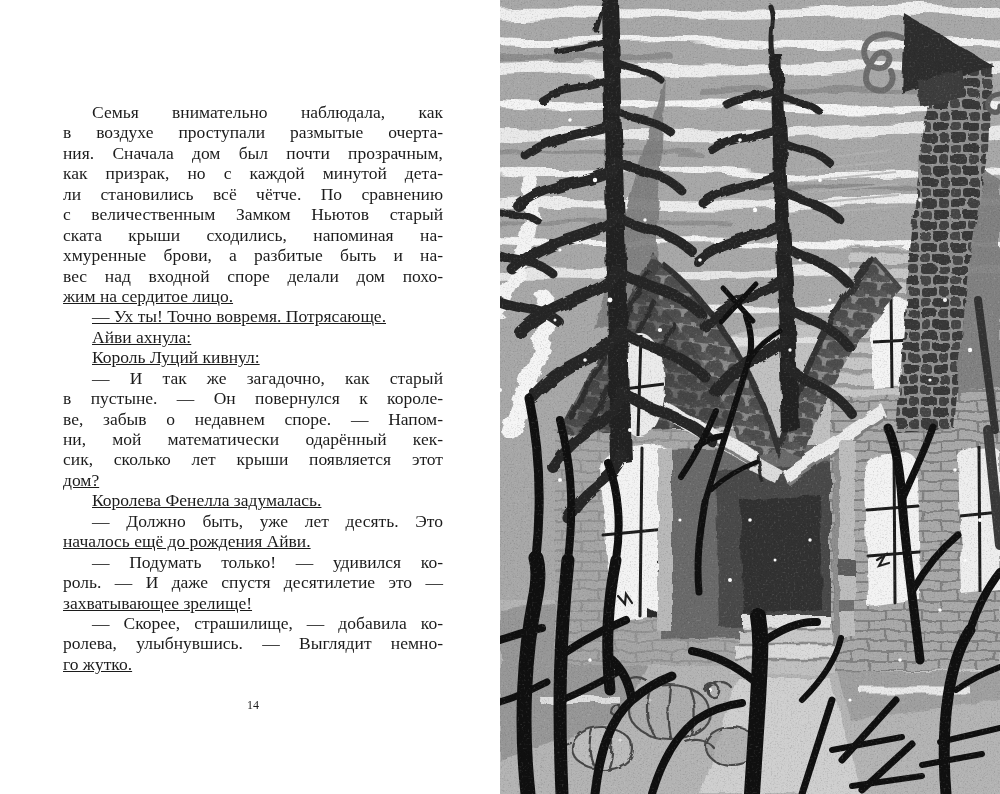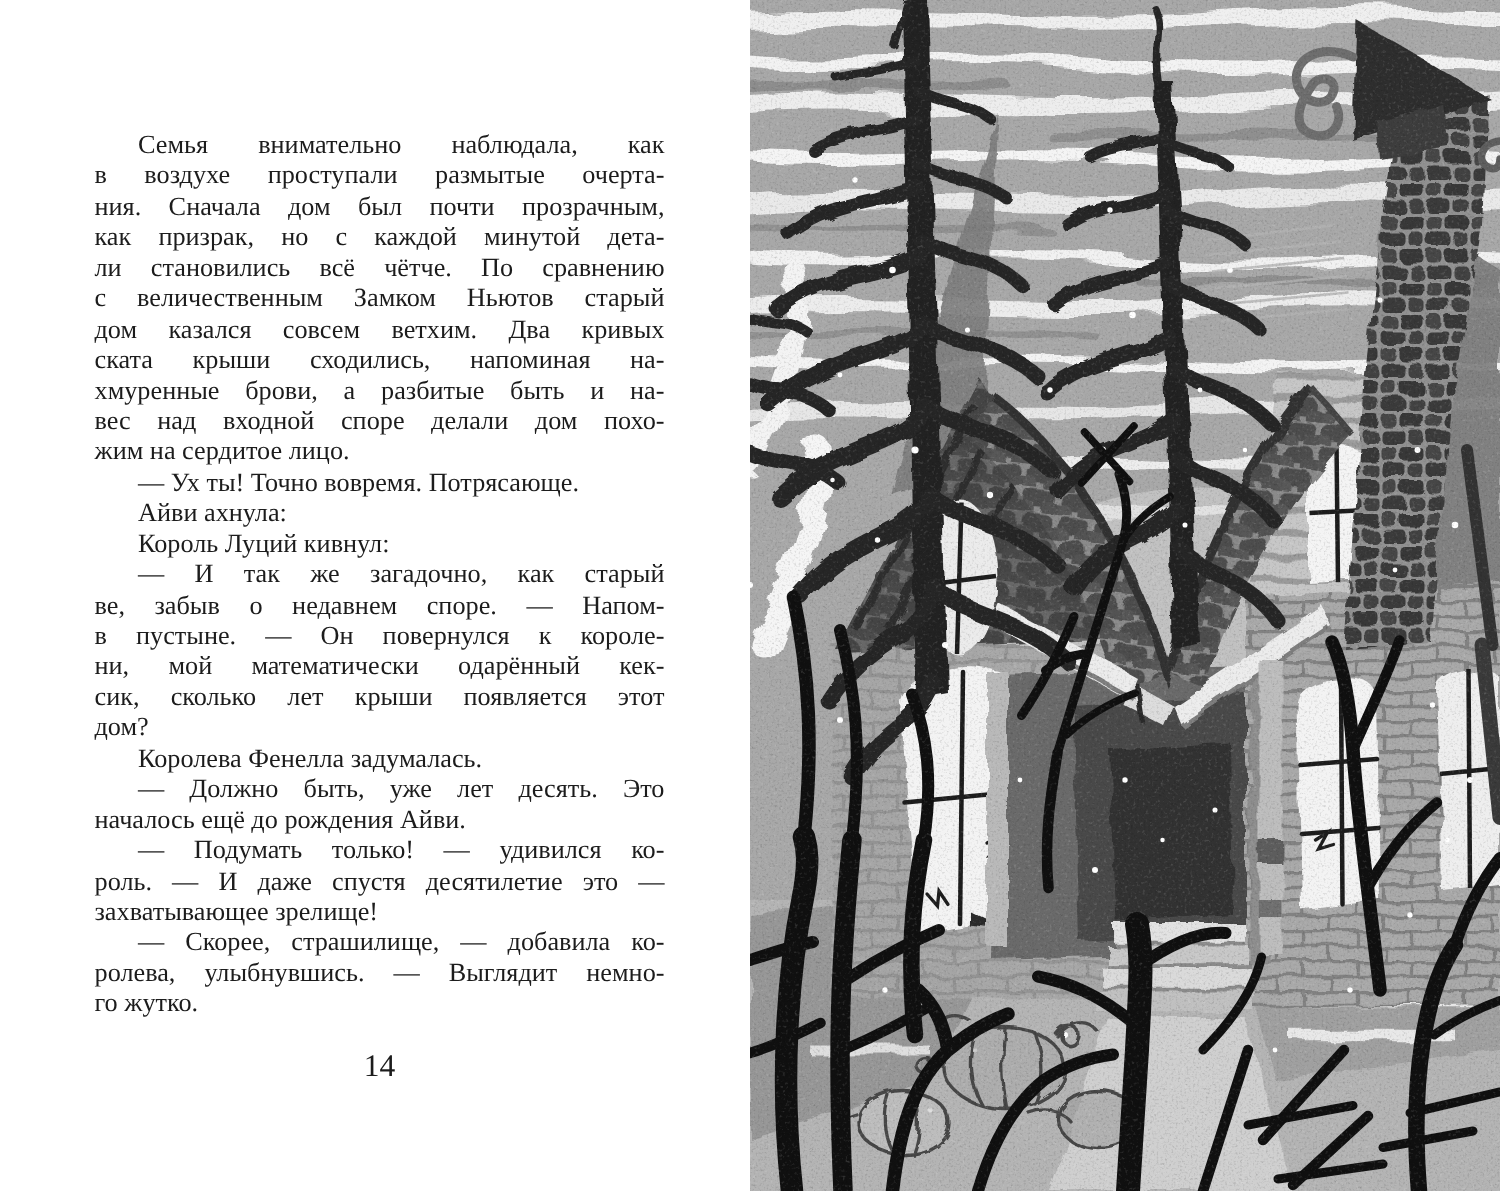--- a/index.html
+++ b/index.html
@@ -1,52 +1,51 @@
 <!DOCTYPE html>
 <html style="--ink: #101010;"><head>
 <meta charset="utf-8">
 <style>
   html,body{margin:0;padding:0;background:#ffffff;}
   .spread{position:relative;width:1000px;height:794px;background:#ffffff;overflow:hidden;
           font-family:"Liberation Serif","DejaVu Serif",serif;}
-  .text-block{position:absolute;left:63px;top:86px;width:380px;color:#1c1c1c;
+  .text-block{position:absolute;left:63px;top:102px;width:380px;color:#1c1c1c;
               font-size:17.5px;}
   .line{height:20.45px;line-height:20.45px;text-align:justify;text-align-last:justify;
         white-space:normal;overflow:visible;}
-  .line.nj{text-align-last:left;}
+  .line.nj{text-align-last:left;text-decoration:underline;}
   .line.ind{text-indent:29px;}
   .page-num{position:absolute;left:63px;top:698px;width:380px;text-align:center;
-            font-size:21px;color:#1c1c1c;}
+            font-size:12px;color:#1c1c1c;}
   .illustration{position:absolute;left:500px;top:0;width:500px;height:794px;display:block;}
 </style>
 </head>
 <body>
 
 <div class="spread">
 
   <div>
     <div class="text-block">
 
     <div class="line ind">Семья внимательно наблюдала, как</div>
         <div class="line">в воздухе проступали размытые очерта-</div>
         <div class="line">ния. Сначала дом был почти прозрачным,</div>
         <div class="line">как призрак, но с каждой минутой дета-</div>
         <div class="line">ли становились всё чётче. По сравнению</div>
         <div class="line">с величественным Замком Ньютов старый</div>
-        <div class="line">дом казался совсем ветхим. Два кривых</div>
         <div class="line">ската крыши сходились, напоминая на-</div>
         <div class="line">хмуренные брови, а разбитые быть и на-</div>
         <div class="line">вес над входной споре делали дом похо-</div>
         <div class="line nj">жим на сердитое лицо.</div>
         <div class="line ind nj">— Ух ты! Точно вовремя. Потрясающе.</div>
         <div class="line ind nj">Айви ахнула:</div>
         <div class="line ind nj">Король Луций кивнул:</div>
         <div class="line ind">— И так же загадочно, как старый</div>
+        <div class="line">в пустыне. — Он повернулся к короле-</div>
         <div class="line">ве, забыв о недавнем споре. — Напом-</div>
-        <div class="line">в пустыне. — Он повернулся к короле-</div>
         <div class="line">ни, мой математически одарённый кек-</div>
         <div class="line">сик, сколько лет крыши появляется этот</div>
         <div class="line nj">дом?</div>
         <div class="line ind nj">Королева Фенелла задумалась.</div>
         <div class="line ind">— Должно быть, уже лет десять. Это</div>
         <div class="line nj">началось ещё до рождения Айви.</div>
         <div class="line ind">— Подумать только! — удивился ко-</div>
         <div class="line">роль. — И даже спустя десятилетие это —</div>
         <div class="line nj">захватывающее зрелище!</div>
         <div class="line ind">— Скорее, страшилище, — добавила ко-</div>

